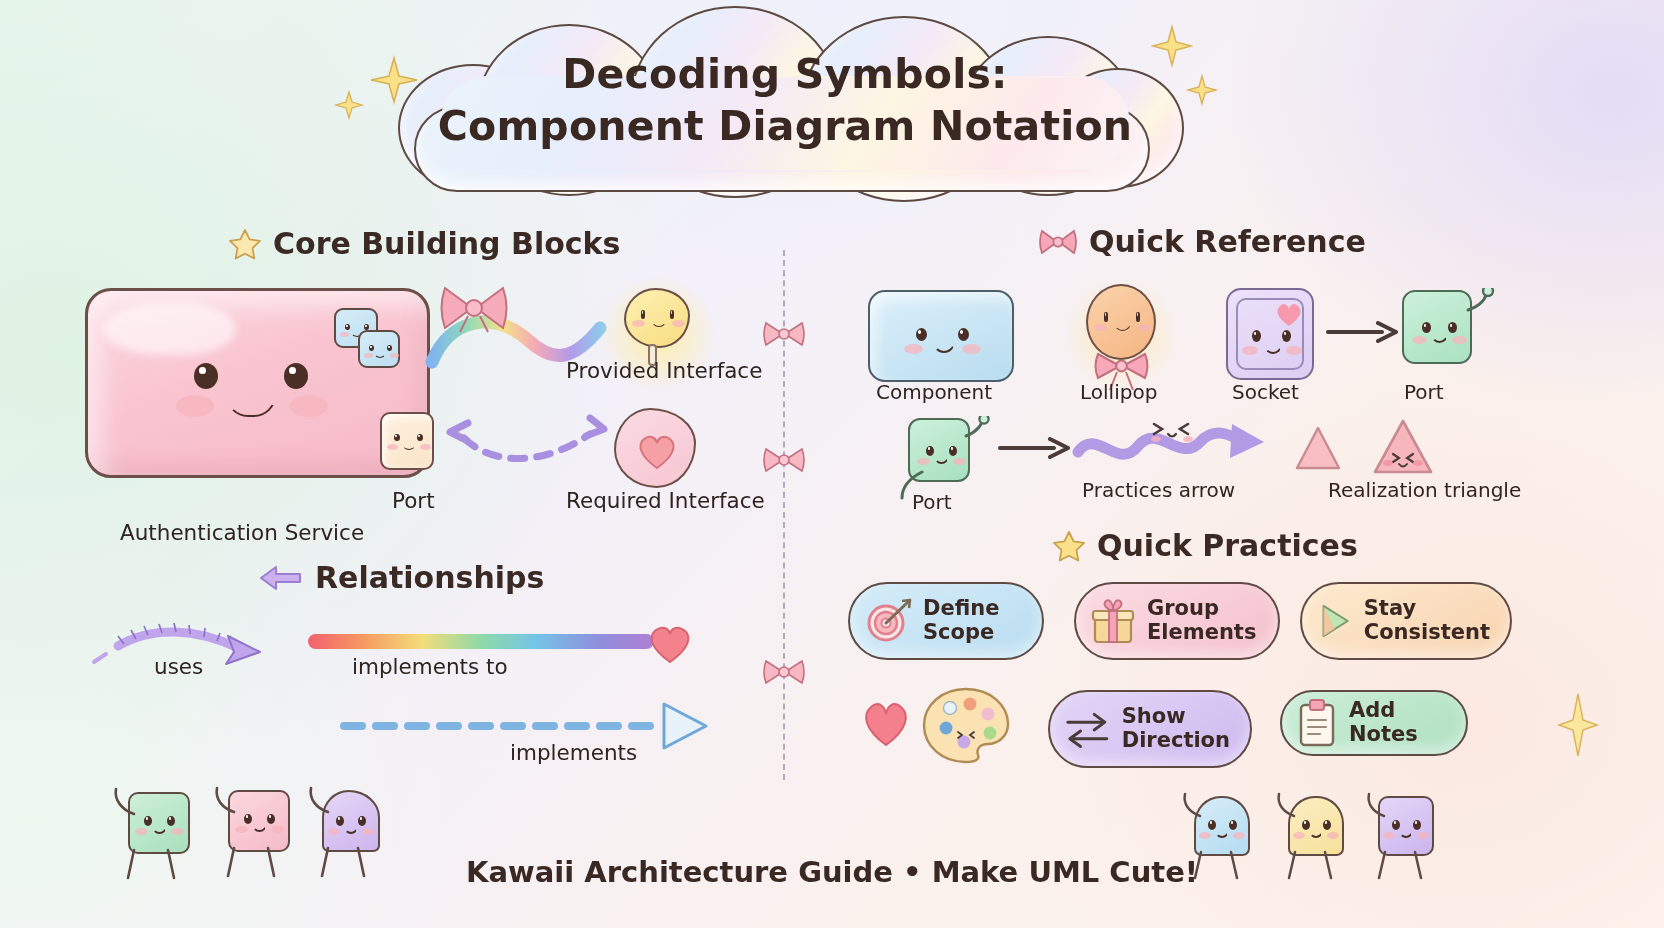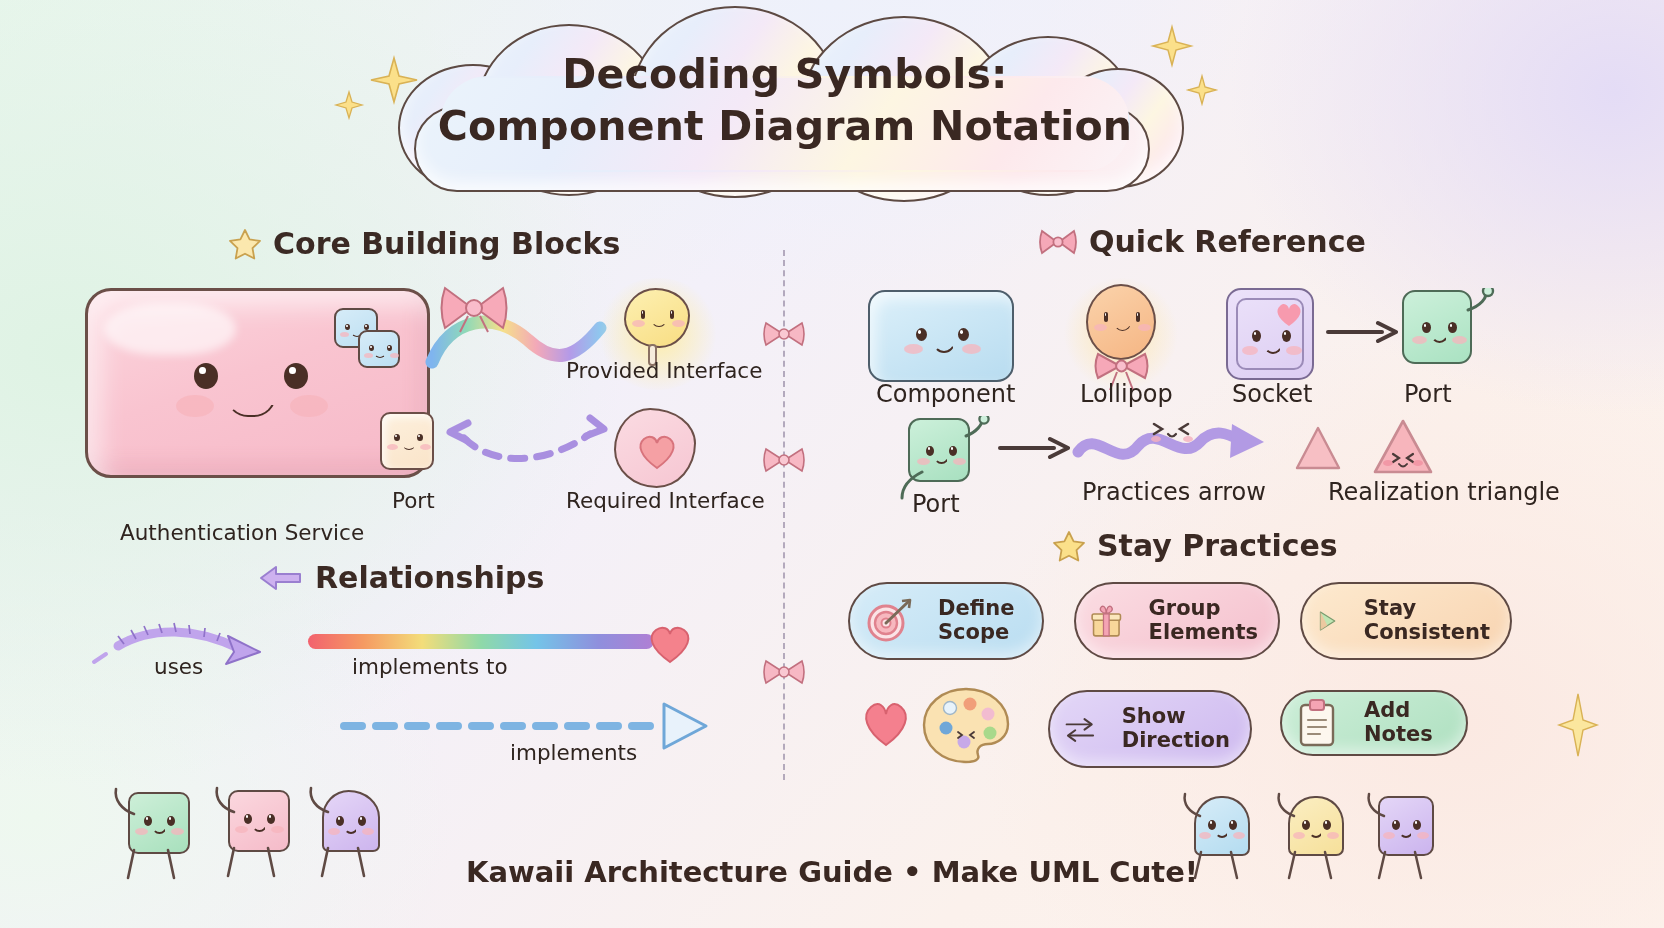--- a/index.html
+++ b/index.html
@@ -38,21 +38,21 @@
     font-family: "DejaVu Sans", sans-serif;
   }
 
   
   .section-head {
     display: flex; align-items: center; gap: 11px;
     font-size: 30px; font-weight: 700; color: #3b2a24;
     font-family: "DejaVu Sans", sans-serif;
   }
   .label { font-size: 21.5px; color: #2f241f; font-family: "DejaVu Sans", sans-serif; }
-  .label-sm { font-size: 24px; color: #2f241f; font-family: "DejaVu Sans", sans-serif; }
+  .label-sm { font-size: 20px; color: #2f241f; font-family: "DejaVu Sans", sans-serif; }
 
   
   .face { position: absolute; inset: 0; }
   .eye {
     position: absolute; border-radius: 50%;
     background: #4a2f26;
   }
   .eye::after {
     content: ""; position: absolute; width: 30%; height: 30%;
     border-radius: 50%; background: #fff; top: 14%; left: 20%;
@@ -97,21 +97,21 @@
   
   .socket-blob {
     position: absolute;
     border: 2.6px solid #6b4f48;
     background: linear-gradient(150deg,#fbdbe2,#f6c6d2);
     border-radius: 44% 56% 48% 52%/52% 44% 56% 48%;
   }
 
   
   .pill {
-    position: absolute; display: flex; align-items: center; gap: 26px;
+    position: absolute; display: flex; align-items: center; gap: 11px;
     border: 2.6px solid #5f4a44; border-radius: 40px;
     padding: 6px 20px 6px 14px;
     box-shadow: inset 0 -6px 14px rgba(255,255,255,.5);
   }
   .pill .pill-text {
     font-size: 21px; font-weight: 700; line-height: 1.12; color: #3a2822;
     font-family: "DejaVu Sans", sans-serif; white-space: pre-line;
   }
 
   
@@ -437,21 +437,21 @@
     <path d="M27 46 q 4 5 8 0" stroke="#4a3a38" stroke-width="2" fill="none" stroke-linecap="round"></path>
     <ellipse cx="16" cy="45" rx="5" ry="3" fill="#f08c9c" opacity=".7"></ellipse>
     <ellipse cx="46" cy="45" rx="5" ry="3" fill="#f08c9c" opacity=".7"></ellipse>
   </svg>
   <div class="label-sm abs" style="left:1328px;top:478px;">Realization triangle</div>
 
   <div class="section-head abs" style="left:1052px;top:528px;">
     <svg width="34" height="34" viewBox="0 0 34 34">
       <path d="M17 3 L21.6 12.4 L32 13.9 L24.5 21.2 L26.3 31.5 L17 26.7 L7.7 31.5 L9.5 21.2 L2 13.9 L12.4 12.4 Z" fill="#fbe08a" stroke="#c9a14e" stroke-width="1.8" stroke-linejoin="round"></path>
     </svg>
-    <span>Stay Practices</span>
+    <span>Quick Practices</span>
   </div>
 
   <div class="pill" style="left:848px;top:582px;width:196px;height:78px;background:linear-gradient(150deg,#d6ecf8,#b9ddf1);">
     <svg width="48" height="48" viewBox="0 0 48 48">
       <circle cx="22" cy="26" r="17" fill="#fbe3e6" stroke="#e0828e" stroke-width="3"></circle>
       <circle cx="22" cy="26" r="11" fill="#f7b8bf" stroke="#e0828e" stroke-width="2.4"></circle>
       <circle cx="22" cy="26" r="4.5" fill="#fbe3e6" stroke="#e0828e" stroke-width="2"></circle>
       <path d="M22 26 L44 5" stroke="#7a6a58" stroke-width="3" stroke-linecap="round"></path>
       <path d="M38 4 L46 3 L45 11" fill="none" stroke="#7a6a58" stroke-width="2.6" stroke-linejoin="round"></path>
     </svg>

